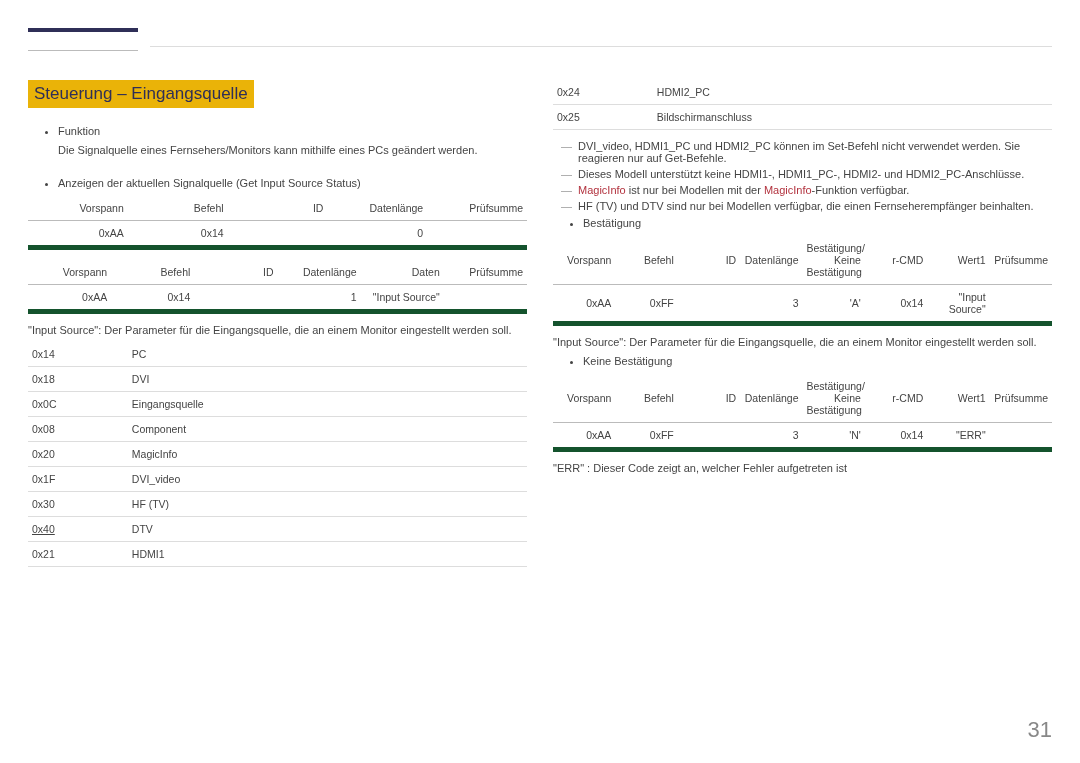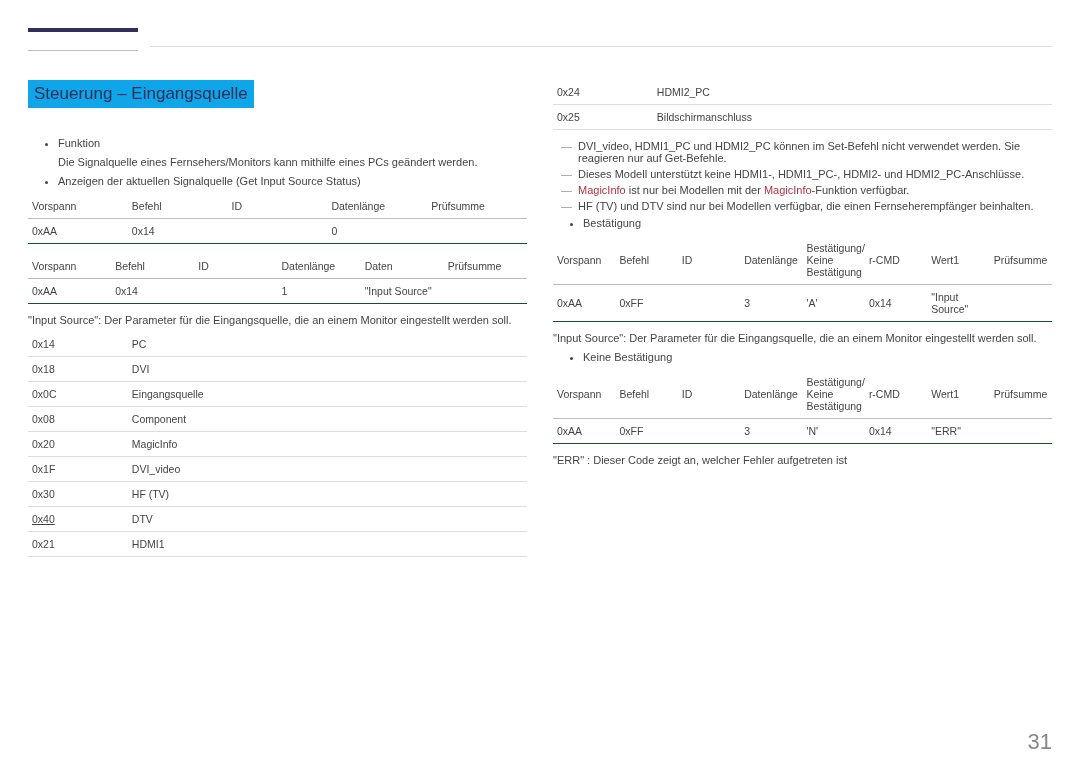--- a/index.html
+++ b/index.html
@@ -39,61 +39,61 @@
   .columns {
     display: flex;
     gap: 26px;
     margin-top: 40px;
   }
   .col {
     flex: 1 1 50%;
   }
   .section-title {
     display: inline-block;
-    background: #0ea5e9;
+    background: #eab308;
     color: #2f2f57;
     font-size: 17px;
     padding: 4px 6px;
-    margin-bottom: 24px;
+    margin-bottom: 12px;
   }
   ul.b {
     list-style: disc;
     padding-left: 30px;
     margin: 4px 0;
   }
   ul.b li, .plain {
     font-size: 11px;
     line-height: 1.45;
     color: #444;
     margin: 4px 0;
   }
   .sub {
     font-size: 11px;
     color: #444;
-    margin: 2px 0 6px 30px;
+    margin: 2px 0 20px 30px;
   }
   table.ftbl {
     width: 100%;
     border-collapse: collapse;
     font-size: 10.5px;
     color: #444;
     margin: 4px 0 10px 0;
     table-layout: fixed;
   }
   table.ftbl th, table.ftbl td {
-    text-align: left;
+    text-align: right;
     padding: 6px 4px;
     font-weight: normal;
     overflow: hidden;
   }
   table.ftbl th {
     border-bottom: 1px solid #bbb;
   }
   table.ftbl tr.row td {
-    border-bottom: 1px solid #14532d;
+    border-bottom: 5px solid #14532d;
   }
   table.itbl {
     width: 100%;
     border-collapse: collapse;
     font-size: 10.5px;
     color: #444;
     margin: 4px 0 10px 0;
   }
   table.itbl td {
     padding: 6px 4px;
@@ -114,21 +114,21 @@
   .dash-list .dash {
     color: #999;
     flex: 0 0 auto;
   }
   .magic {
     color: #b2323e;
   }
   .pagenum {
     position: absolute;
     right: 28px;
-    bottom: 8px;
+    bottom: 20px;
     font-size: 22px;
     color: #888;
   }
 </style>
 </head>
 <body>
 
 <div class="page">
   <div class="navstub"></div>
   <div class="thinrule"></div>

